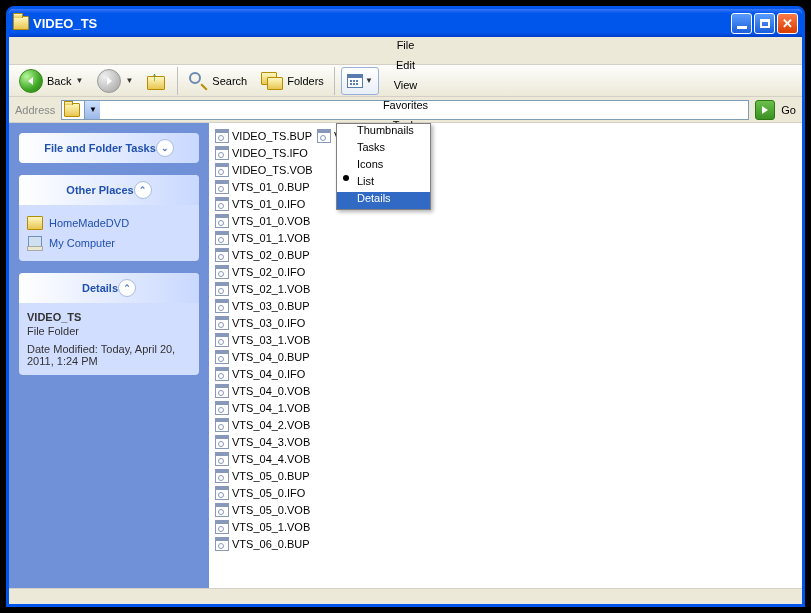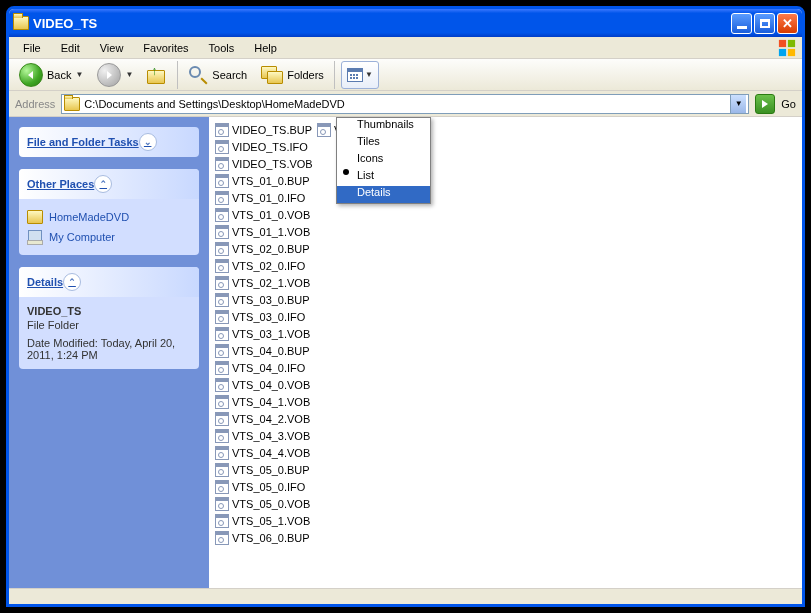--- a/index.html
+++ b/index.html
@@ -9,21 +9,21 @@
 .titlebar { background: linear-gradient(to bottom, #3b78ff 0%, #0055ea 15%, #0055ea 85%, #003dc7 100%); height: 28px; display: flex; align-items: center; padding: 0 4px; color: #fff; font-weight: bold; }
 .titlebar .ticon { width: 16px; height: 14px; background: linear-gradient(to bottom, #fef8c0 0%, #e8c650 100%); border: 1px solid #b88c00; border-radius: 1px 1px 0 0; margin-right: 4px; position: relative; }
 .titlebar .ticon::before { content: ""; position: absolute; top: -4px; left: -1px; width: 8px; height: 4px; background: linear-gradient(to bottom, #fef8c0 0%, #e8c650 100%); border: 1px solid #b88c00; border-bottom: none; border-radius: 1px 1px 0 0; }
 .title-text { flex: 1; font-size: 13px; }
 .winbtns { display: flex; gap: 2px; }
 .winbtn { width: 21px; height: 21px; border-radius: 3px; border: 1px solid #fff; display: flex; align-items: center; justify-content: center; font-weight: bold; color: #fff; font-size: 13px; cursor: pointer; }
 .winbtn.min, .winbtn.max { background: linear-gradient(to bottom, #5a9cff, #1a5edb); }
 .winbtn.close { background: linear-gradient(to bottom, #ff7a4a, #d83c00); }
 .winbtn.min span { display:block; width:10px; height:3px; background:#fff; margin-top:8px; }
 .winbtn.max span { display:block; width:10px; height:9px; border:2px solid #fff; border-top-width:3px; }
-.menubar { background: #ece9d8; height: 22px; display: flex; align-items: center; padding: 0 6px; gap: 4px; border-bottom: 1px solid #d4d0c8; position: relative; }
+.menubar { background: #ece9d8; height: 28px; display: flex; align-items: center; padding: 0 6px; gap: 4px; border-bottom: 1px solid #d4d0c8; position: relative; flex-direction: column; }
 .menuitem { padding: 2px 8px; cursor: pointer; }
 .menubar .winlogo { margin-left: auto; width: 18px; height: 18px; }
 .winlogo svg { width:18px; height:18px; }
 .toolbar { background: linear-gradient(to bottom, #fdfdfb, #ece9d8); height: 32px; display: flex; align-items: center; padding: 0 6px; gap: 6px; border-bottom: 1px solid #d4d0c8; }
 .tbutton { display: flex; align-items: center; gap: 4px; padding: 2px 4px; cursor: pointer; border-radius: 3px; }
 .circ { width: 24px; height: 24px; border-radius: 50%; display: flex; align-items: center; justify-content: center; }
 .circ.green { background: radial-gradient(circle at 30% 30%, #b4f89a, #3fa624 60%, #267c0e); border:1px solid #3a8a1c; }
 .circ.grey { background: radial-gradient(circle at 30% 30%, #f0f0f0, #c0c0c0 60%, #a0a0a0); border:1px solid #999; }
 .circ svg { width:12px; height:12px; }
 .tsep { width: 1px; height: 28px; background: #c0c0c0; }
@@ -47,21 +47,21 @@
 .addrfield { flex:1; height:20px; background:#fff; border:1px solid #7f9db9; display:flex; align-items:center; padding:0 2px; }
 .addrfield .ficon { width:16px; height:14px; background:linear-gradient(to bottom,#fef8c0,#e8c650); border:1px solid #b88c00; margin-right:4px; border-radius:1px; position:relative; }
 .addrfield .ficon::before { content:""; position:absolute; top:-3px; left:-1px; width:7px; height:3px; background:linear-gradient(to bottom,#fef8c0,#e8c650); border:1px solid #b88c00; border-bottom:none; }
 .addrtext { flex:1; font-size:11px; }
 .addrdrop { width:16px; height:18px; background:linear-gradient(to bottom,#cce0ff,#9bb8e8); border-left:1px solid #7f9db9; display:flex; align-items:center; justify-content:center; font-size:8px; cursor:pointer; }
 .gobtn { width:20px; height:20px; background:linear-gradient(to bottom,#6ac04a,#3a9022); border:1px solid #2a7a12; border-radius:3px; display:flex; align-items:center; justify-content:center; cursor:pointer; }
 .gobtn svg { width:12px; height:12px; }
 .content { flex:1; display:flex; background:#fff; position:relative; overflow:hidden; }
 .sidebar { width:200px; background:#7090d8; padding:10px; display:flex; flex-direction:column; gap:12px; }
 .panel { background:#d2deff; border-radius:4px; overflow:hidden; }
-.panelhead { background:linear-gradient(to right,#fff,#c8d8ff); padding:6px 8px; display:flex; align-items:center; justify-content:flex-start; color:#2050b0; font-weight:bold; cursor:pointer;text-decoration:underline; }
+.panelhead { background:linear-gradient(to right,#fff,#c8d8ff); padding:6px 8px; display:flex; align-items:center; justify-content:center; color:#2050b0; font-weight:bold; cursor:pointer; }
 .chev { width:18px; height:18px; border-radius:50%; background:#fff; border:1px solid #a8bce0; display:flex; align-items:center; justify-content:center; font-size:9px; color:#5078c0; }
 .panelbody { padding:8px 8px; }
 .plink { display:flex; align-items:center; gap:6px; padding:3px 0; color:#2050b0; cursor:pointer; }
 .plink .picon { width:16px; height:14px; }
 .picon.folder { background:linear-gradient(to bottom,#fef8c0,#e8c650); border:1px solid #b88c00; border-radius:1px; }
 .picon.doc { background:linear-gradient(to bottom,#d0e8ff,#90c0f0); border:1px solid #5088c0; border-radius:1px; }
 .picon.comp { position:relative; }
 .picon.comp::before { content:""; position:absolute; width:12px; height:10px; background:#d0e0f0; border:1px solid #7090c0; top:0; left:1px; }
 .picon.comp::after { content:""; position:absolute; width:14px; height:3px; background:#e8e8d0; border:1px solid #aaa; bottom:-1px; left:0; }
 .picon.net { position:relative; }
@@ -173,21 +173,20 @@
             </div>
           </div>
     <span class="viewarr">▼</span>
   </div>
 </div>
 
 <div class="addressbar">
   <span class="addrlabel">Address</span>
   <div class="addrfield">
     <div class="ficon"></div>
-    <div class="addrtext">C:\Documents and Settings\Desktop\HomeMadeDVD</div>
     <div class="addrdrop">▼</div>
   </div>
   <div class="gobtn">
           <svg viewBox="0 0 12 12">
             <path d="M3 2 L9 6 L3 10 Z" fill="#fff"></path>
           </svg>
         </div>
   <span>Go</span>
 </div>
 
@@ -337,21 +336,21 @@
               <span class="filename">VTS_07_1.VOB</span>
             </div>
           </div>
   </div>
 
   <div class="viewmenu">
     <div class="vmrow">
             <span>Thumbnails</span>
           </div>
     <div class="vmrow">
-            <span>Tiles</span>
+            <span>Tasks</span>
           </div>
     <div class="vmrow">
             <span>Icons</span>
           </div>
     <div class="vmrow">
             <div class="bullet"></div>
             <span>List</span>
           </div>
     <div class="vmrow sel">
             <span>Details</span>

